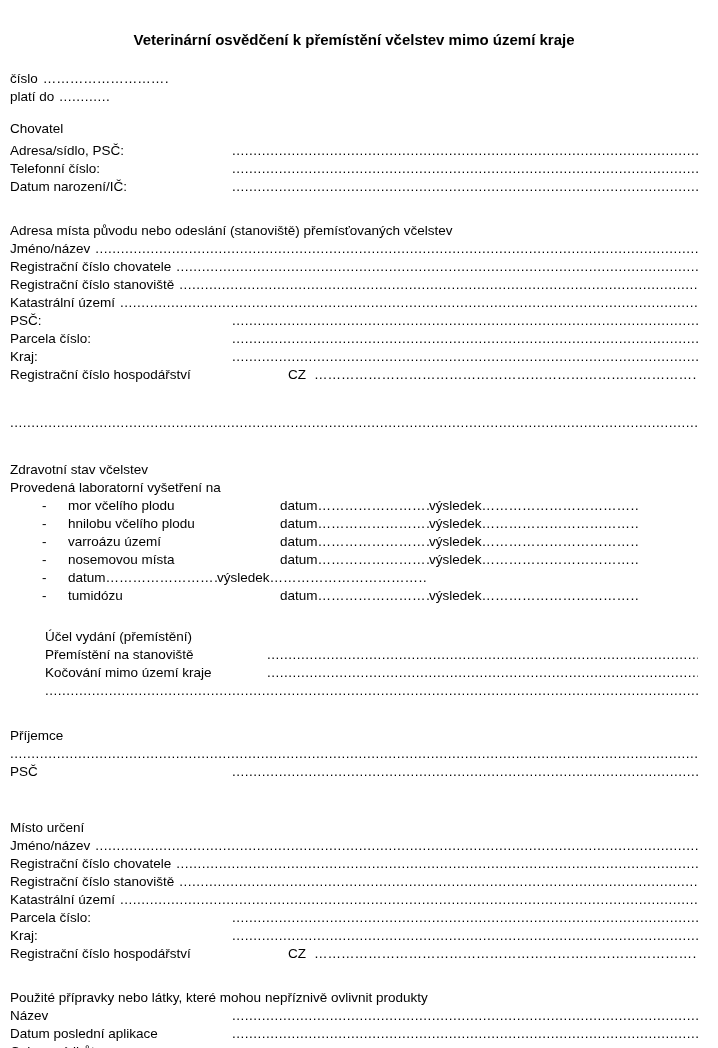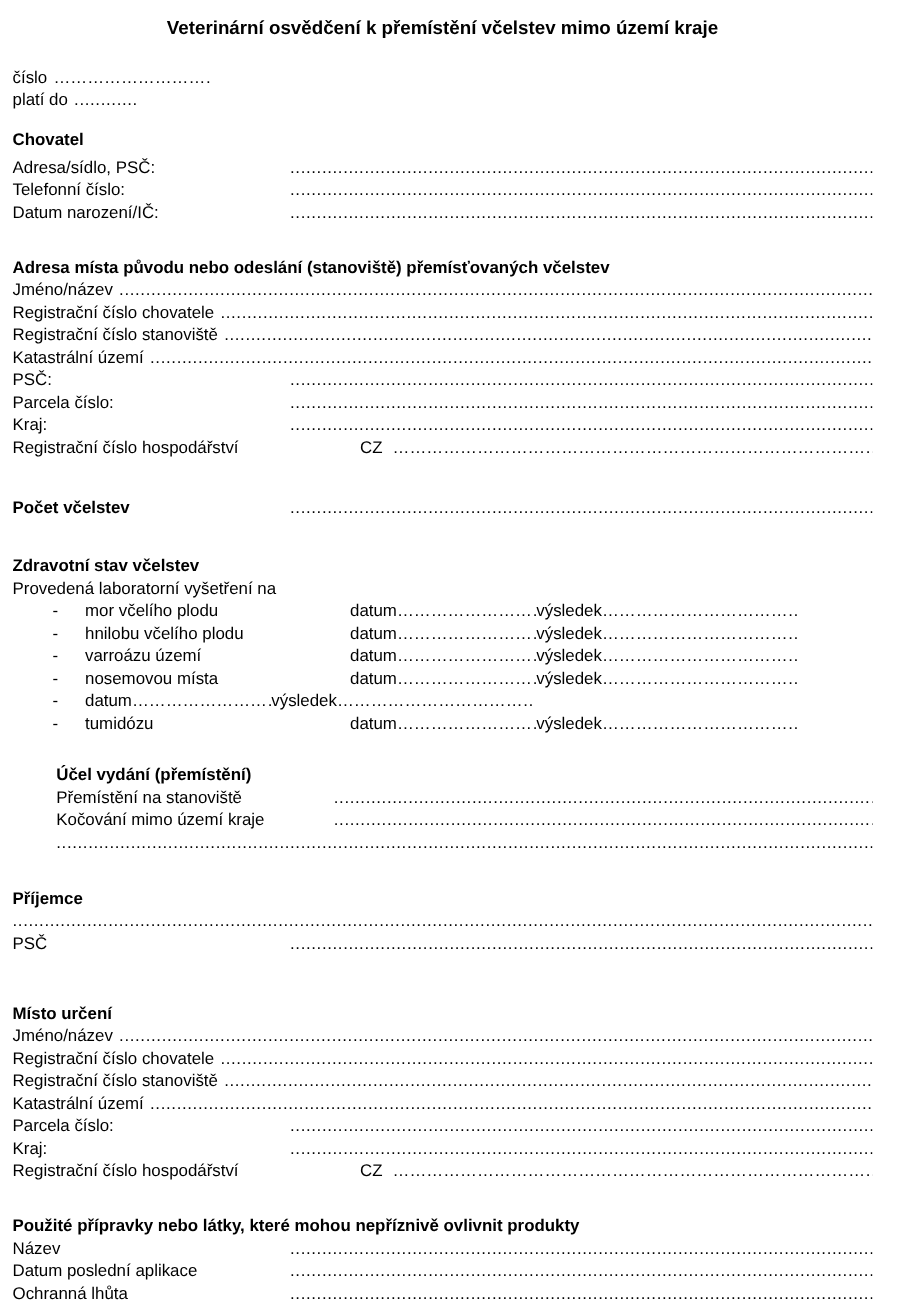--- a/index.html
+++ b/index.html
@@ -2,25 +2,25 @@
 <html><head>
 <meta charset="utf-8">
 <style>
   html,body{margin:0;padding:0;}
   body{
     width:718px;height:1048px;overflow:hidden;background:#ffffff;color:#000;
     font-family:"Liberation Sans","DejaVu Sans",sans-serif;font-size:13.5px;
   }
   .page{padding:0 20px 0 10px;}
   .title{
-    padding-top:13px;line-height:19px;text-align:center;
+    padding-top:30px;line-height:19px;text-align:center;
     font-weight:bold;font-size:15px;
   }
   .row{display:flex;line-height:18px;white-space:nowrap;overflow:hidden;align-items:baseline;}
-  .heading{font-weight:bold;line-height:18px;}
+  .heading{font-weight:normal;line-height:18px;}
   
   .lc{flex:0 0 222px;overflow:hidden;}
   
   .li{flex:0 0 auto;margin-right:5px;}
   .dots{flex:1 1 auto;overflow:hidden;white-space:nowrap;letter-spacing:.5px;}
   .dots.sparse{letter-spacing:0;}
   .w-cislo{flex:0 0 126px;}
   .w-plati{flex:0 0 50px;}
   .cz{flex:0 0 auto;margin-left:56px;margin-right:8px;}
   .cert-block{margin-top:21px;}
@@ -106,21 +106,20 @@
     </div>
     <div class="row">
       <span class="lc">Registrační číslo hospodářství</span>
       <span class="cz">CZ</span>
       <span class="dots sparse">……………………………………………………………………………………………………………………………………………………</span>
     </div>
   </div>
 
   <div class="sec-pocet">
     <div class="row">
-      <span class="lc heading">Počet včelstev</span>
       <span class="dots">..........................................................................................................................................................................................................................................................</span>
     </div>
   </div>
 
   <div class="sec-health">
     <div class="heading">Zdravotní stav včelstev</div>
     <div class="row">
       <span class="li">Provedená laboratorní vyšetření na</span>
     </div>
 

